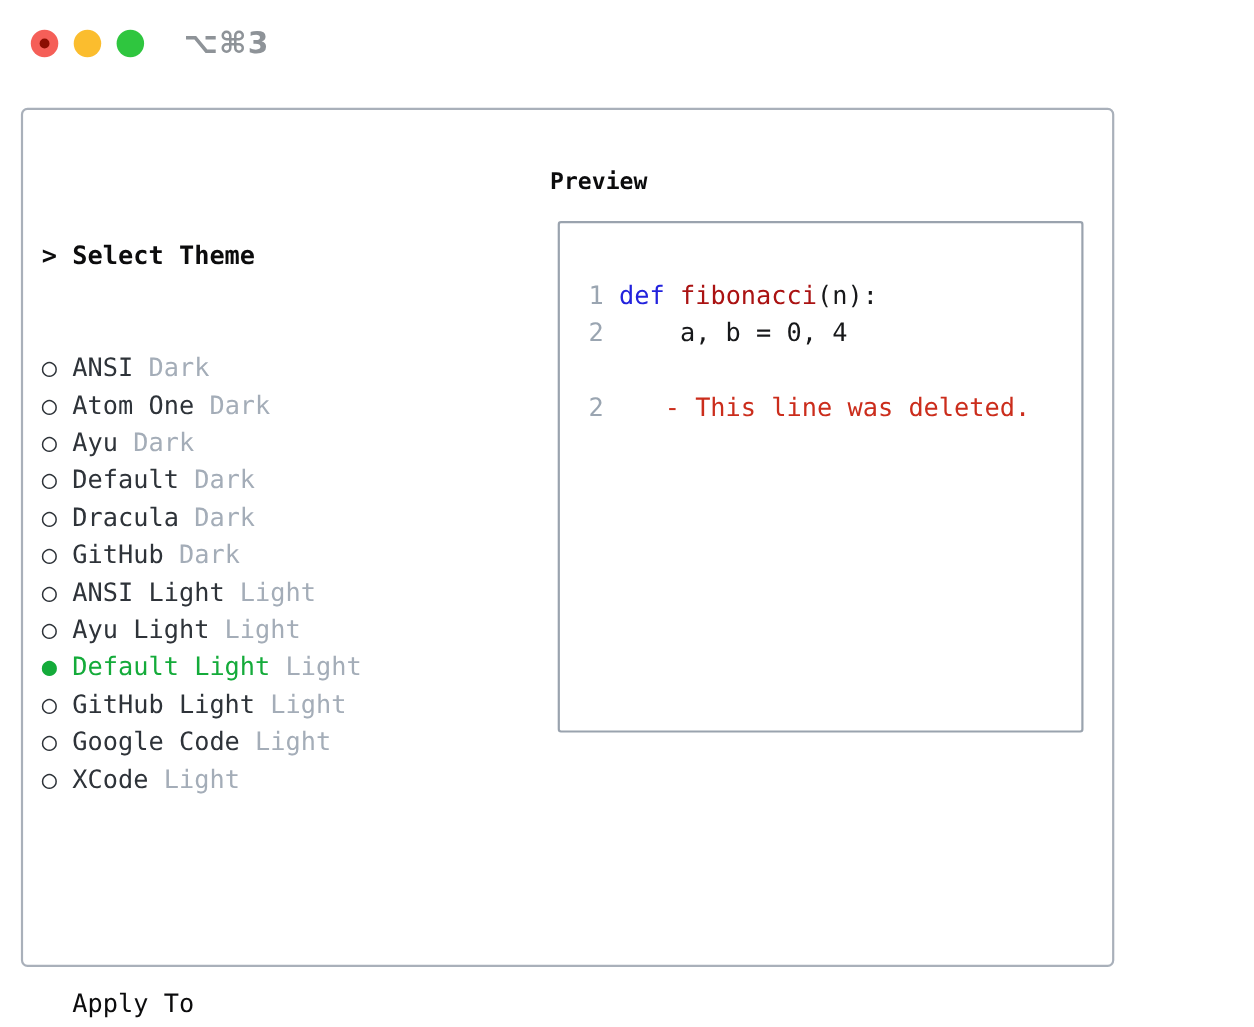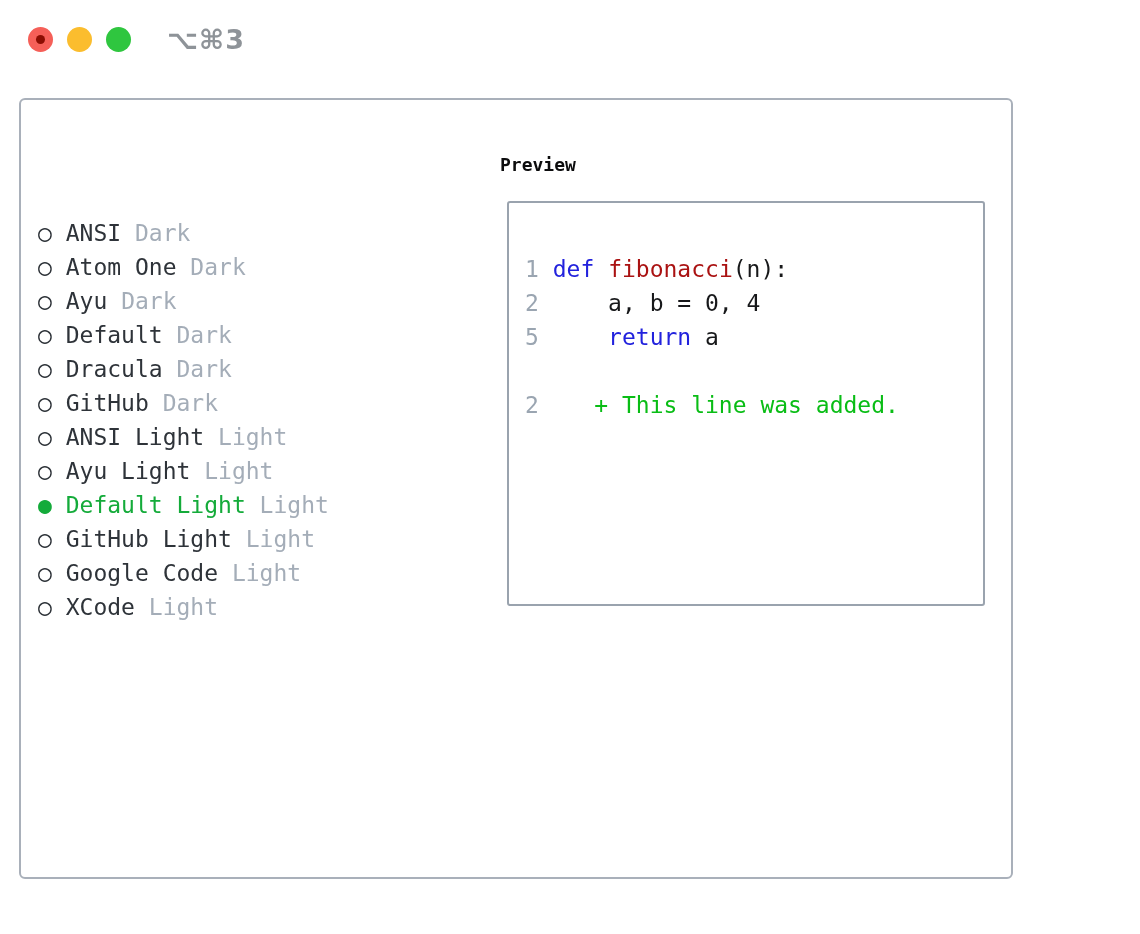--- a/index.html
+++ b/index.html
@@ -25,24 +25,24 @@
 
   
   .leftcol{position:absolute;left:38px;top:148px;font-size:23px;line-height:34px;white-space:pre;color:var(--text-primary,#2e3339);}
   .row{height:34px;}
   .hdr{font-weight:700;color:var(--text-heading,#0c0c0d);}
   .muted{color:var(--text-muted,#a4adb8);}
   .sel{color:var(--selection-green,#14ab3a);}
   .section-title{color:var(--text-heading,#0c0c0d);padding-left:2ch;}
 
   
-  .preview-title{position:absolute;left:500px;top:148px;font-size:18px;line-height:34px;font-weight:700;color:var(--text-heading,#0c0c0d);}
-  .pbox{position:absolute;left:507px;top:201px;width:478px;height:405px;box-sizing:border-box;
+  .preview-title{position:absolute;left:500px;top:148px;font-size:21px;line-height:34px;font-weight:700;color:var(--text-heading,#0c0c0d);}
+  .pbox{position:absolute;left:507px;top:201px;width:478px;height:465px;box-sizing:border-box;
     border:2px solid var(--preview-border,#9aa3ae);border-radius:3px;background:#fff;
-    padding:49px 0 0 16px;overflow:hidden;}
+    padding:49px 0 0 26px;overflow:hidden;}
   .pline{height:34px;font-size:23px;line-height:34px;white-space:pre;color:var(--code-text,#17181a);}
   .lnum{color:var(--line-number,#9aa5b1);}
   .kw{color:var(--keyword-blue,#2222dd);}
   .fn{color:var(--function-red,#aa1212);}
   .pl{color:var(--code-text,#17181a);}
   .t-context{color:var(--context-gray,#8f99a3);}
   .t-deleted{color:var(--diff-red,#cb2d1c);}
   .t-added{color:var(--diff-green,#09bd15);}
 </style>
 </head>
@@ -53,28 +53,29 @@
       <div class="dot"></div>
     </div>
   <div class="tl yellow"></div>
   <div class="tl green"></div>
   <div class="shortcut">⌥⌘3</div>
 </div>
 
 <div class="panel"></div>
 
 <div class="leftcol mono" id="leftcol">
+  <div class="row hdr"><span>&gt;</span> <span>Select Theme</span></div>
   <div id="theme-list"><div class="row"><span>○</span><span> </span><span>ANSI</span><span> </span><span class="muted">Dark</span></div><div class="row"><span>○</span><span> </span><span>Atom One</span><span> </span><span class="muted">Dark</span></div><div class="row"><span>○</span><span> </span><span>Ayu</span><span> </span><span class="muted">Dark</span></div><div class="row"><span>○</span><span> </span><span>Default</span><span> </span><span class="muted">Dark</span></div><div class="row"><span>○</span><span> </span><span>Dracula</span><span> </span><span class="muted">Dark</span></div><div class="row"><span>○</span><span> </span><span>GitHub</span><span> </span><span class="muted">Dark</span></div><div class="row"><span>○</span><span> </span><span>ANSI Light</span><span> </span><span class="muted">Light</span></div><div class="row"><span>○</span><span> </span><span>Ayu Light</span><span> </span><span class="muted">Light</span></div><div class="row"><span class="sel">●</span><span> </span><span class="sel">Default Light</span><span> </span><span class="muted">Light</span></div><div class="row"><span>○</span><span> </span><span>GitHub Light</span><span> </span><span class="muted">Light</span></div><div class="row"><span>○</span><span> </span><span>Google Code</span><span> </span><span class="muted">Light</span></div><div class="row"><span>○</span><span> </span><span>XCode</span><span> </span><span class="muted">Light</span></div></div>
   <div class="row"> </div>
+  <div class="row section-title">Apply To</div>
   
   
   
   
 </div>
 
 <div class="preview-title mono">Preview</div>
 <div class="pbox mono" id="pbox">
     <div class="pline"><span class="lnum">1</span><span class="pl"> </span><span class="kw">def</span><span class="pl"> </span><span class="fn">fibonacci</span><span class="pl">(n):</span></div>
     <div class="pline"><span class="lnum">2</span><span class="pl">     a, b = 0, 4</span></div>
-    <div class="pline"><span class="lnum">5</span><span class="pl">     </span><span class="kw">return</span><span class="pl"> a</span></div>
     <div class="pline"> </div>
-    <div class="pline"><span class="lnum">2</span><span class="t-added">    + This line was added.</span></div>
+    <div class="pline"><span class="lnum">2</span><span class="t-deleted">    - This line was deleted.</span></div>
   </div>
 
 </body></html>

